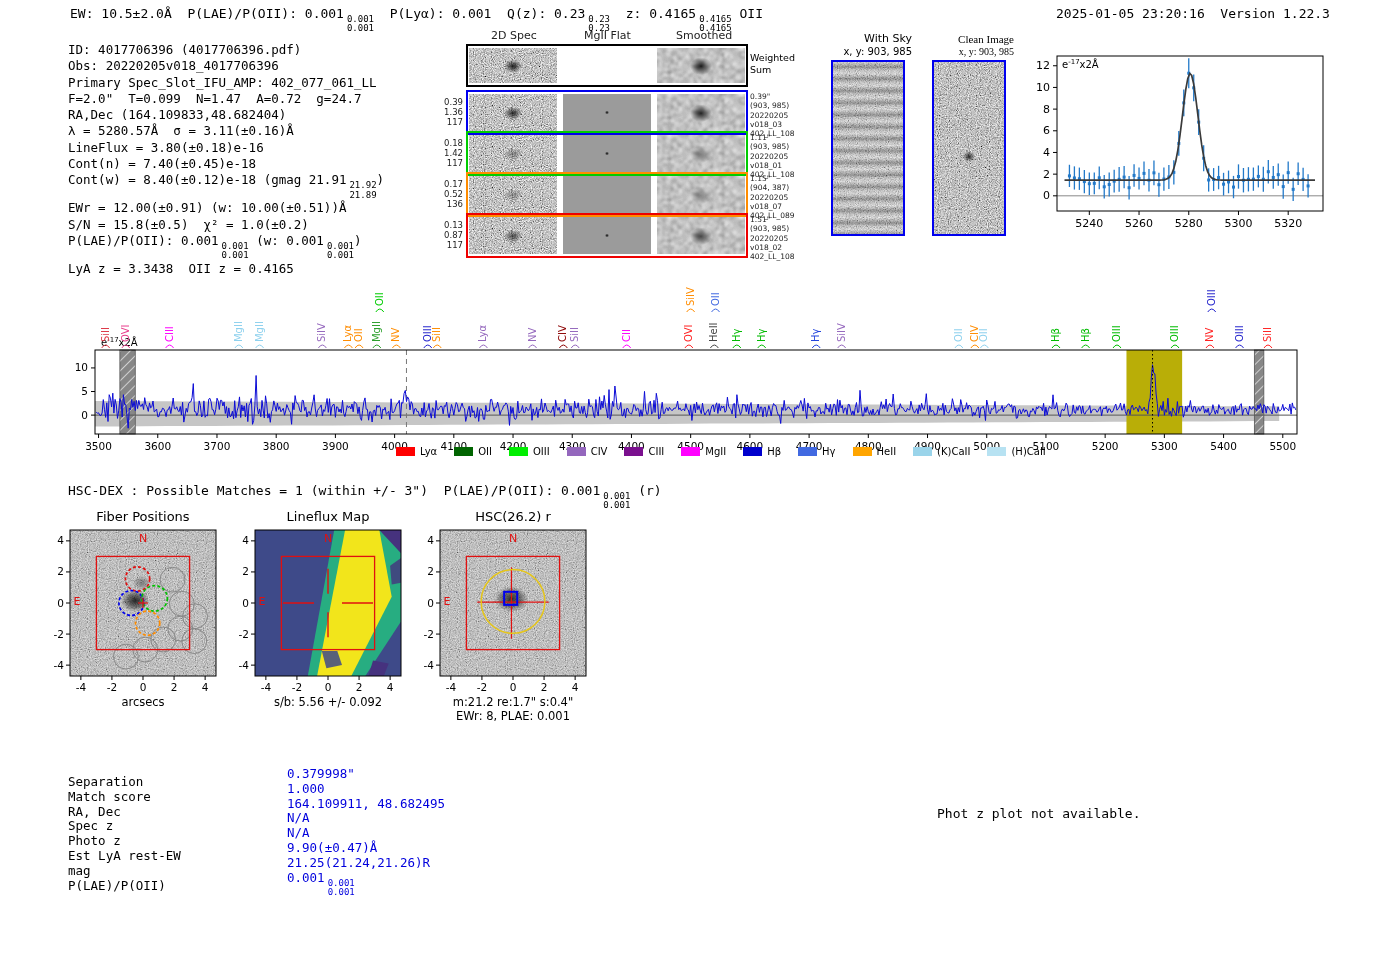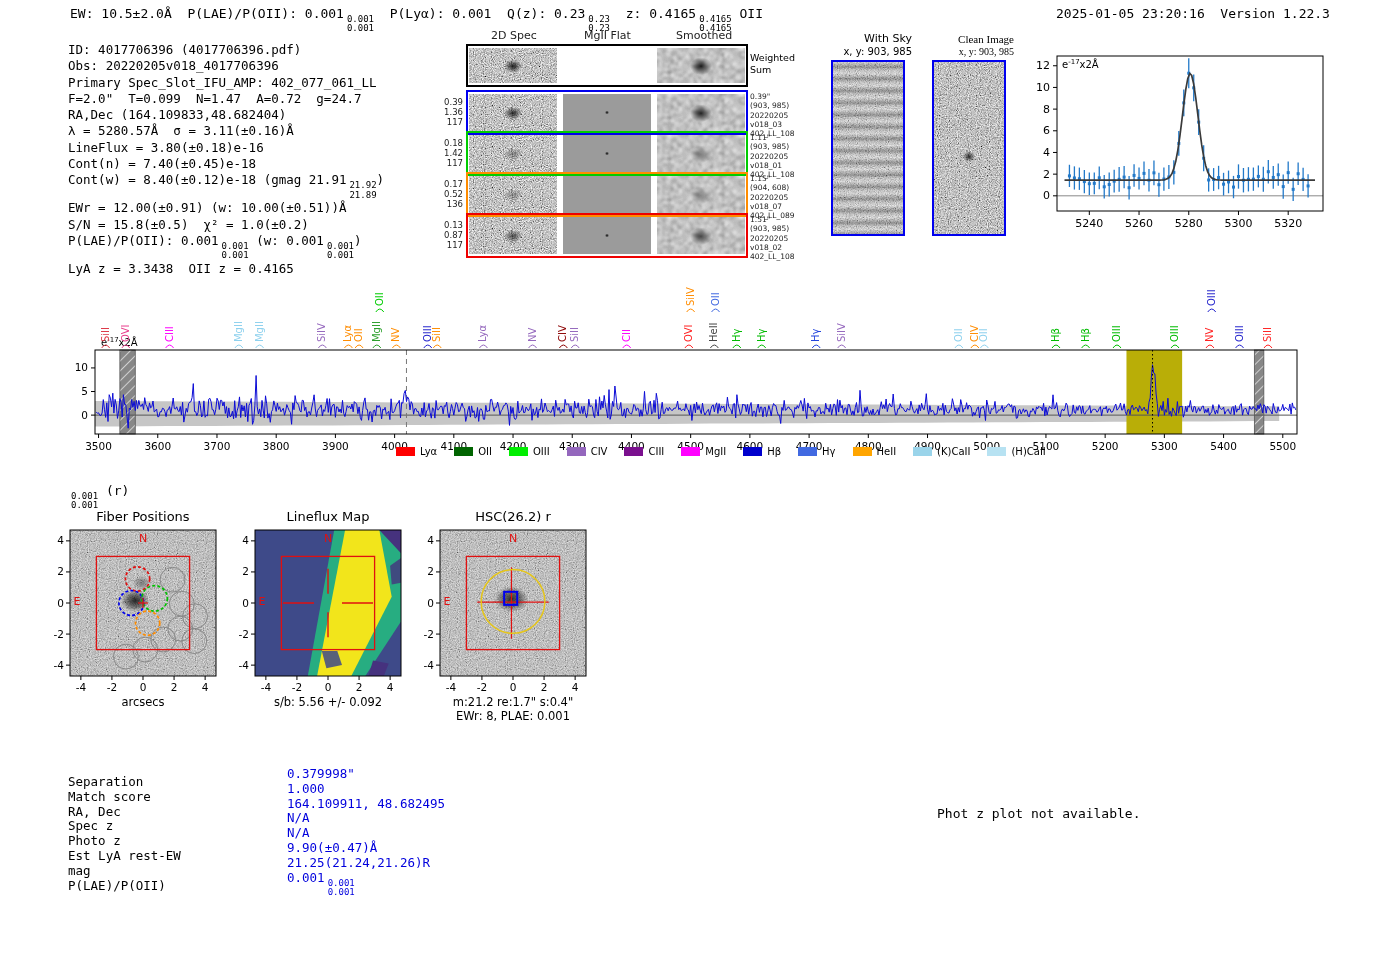--- a/index.html
+++ b/index.html
@@ -205,21 +205,21 @@
       <div class="blob" style="opacity:0.35;background:radial-gradient(ellipse 16px 13px at 50% 52%, rgba(0,0,0,.92), rgba(0,0,0,0) 68%);"></div>
       </div>
     </div>
     <div class="leftnums" style="left: 420px; top: 178.5px;">
       <div>0.17</div>
       <div>0.52</div>
       <div>136</div>
     </div>
     <div class="rightlbl" style="top: 174px;">
       <div>1.15"</div>
-      <div>(904, 608)</div>
+      <div>(904, 387)</div>
       <div>20220205</div>
       <div>v018_07</div>
       <div>402_LL_089</div>
     </div>
     <div class="spec2d-row" style="top: 213px; height: 41px; border: 2px solid rgb(238, 0, 0);">
       <div class="strip" style="left: 1px; width: 88px; height: 37px;">
         <div style="position:absolute;inset:0;background:#a8a8a8"></div>
       <svg width="88" height="37" style="position:absolute;opacity:.95">
           <rect width="88" height="37" filter="url(#grain)"></rect>
         </svg>
@@ -575,21 +575,21 @@
     <span class="item">
       <span class="sw" style="background: rgb(154, 212, 234);"></span>
       <span>(K)CaII</span>
     </span>
     <span class="item">
       <span class="sw" style="background: rgb(183, 226, 242);"></span>
       <span>(H)CaII</span>
     </span>
   </div>
 
-<div class="abs hscdex pre"><span class="frac"><span>0.001</span><span>0.001</span></span><span> (r)</span></div>
+<div class="abs hscdex pre"><span>HSC-DEX : Possible Matches = 1 (within +/- 3")  P(LAE)/P(OII): 0.001</span><span class="frac"><span>0.001</span><span>0.001</span></span><span> (r)</span></div>
 
 <svg id="fiber-svg" class="abs" style="left:45px;top:508px;" width="195" height="220">
     <text x="98" y="13" font-size="13" text-anchor="middle" fill="#000" font-family="DejaVu Sans, Liberation Sans, sans-serif">Fiber Positions</text>
     <rect x="25" y="22" width="146" height="146" fill="#b9b9b9"></rect>
     <rect x="25" y="22" width="146" height="146" filter="url(#grain)" opacity="0.55"></rect>
     <ellipse cx="90.23404255319149" cy="92.67021276595744" rx="14" ry="11" fill="url(#blobG)" opacity="0.9"></ellipse>
     <ellipse cx="96.4468085106383" cy="74.80851063829789" rx="9" ry="7" fill="url(#blobG)" opacity="0.4"></ellipse>
     <circle cx="127.51063829787233" cy="71.70212765957447" r="12.425531914893616" fill="none" stroke="#888" stroke-width="1"></circle>
     <circle cx="136.82978723404256" cy="95.77659574468085" r="12.425531914893616" fill="none" stroke="#888" stroke-width="1"></circle>
     <circle cx="150.03191489361703" cy="108.20212765957447" r="12.425531914893616" fill="none" stroke="#888" stroke-width="1"></circle>

